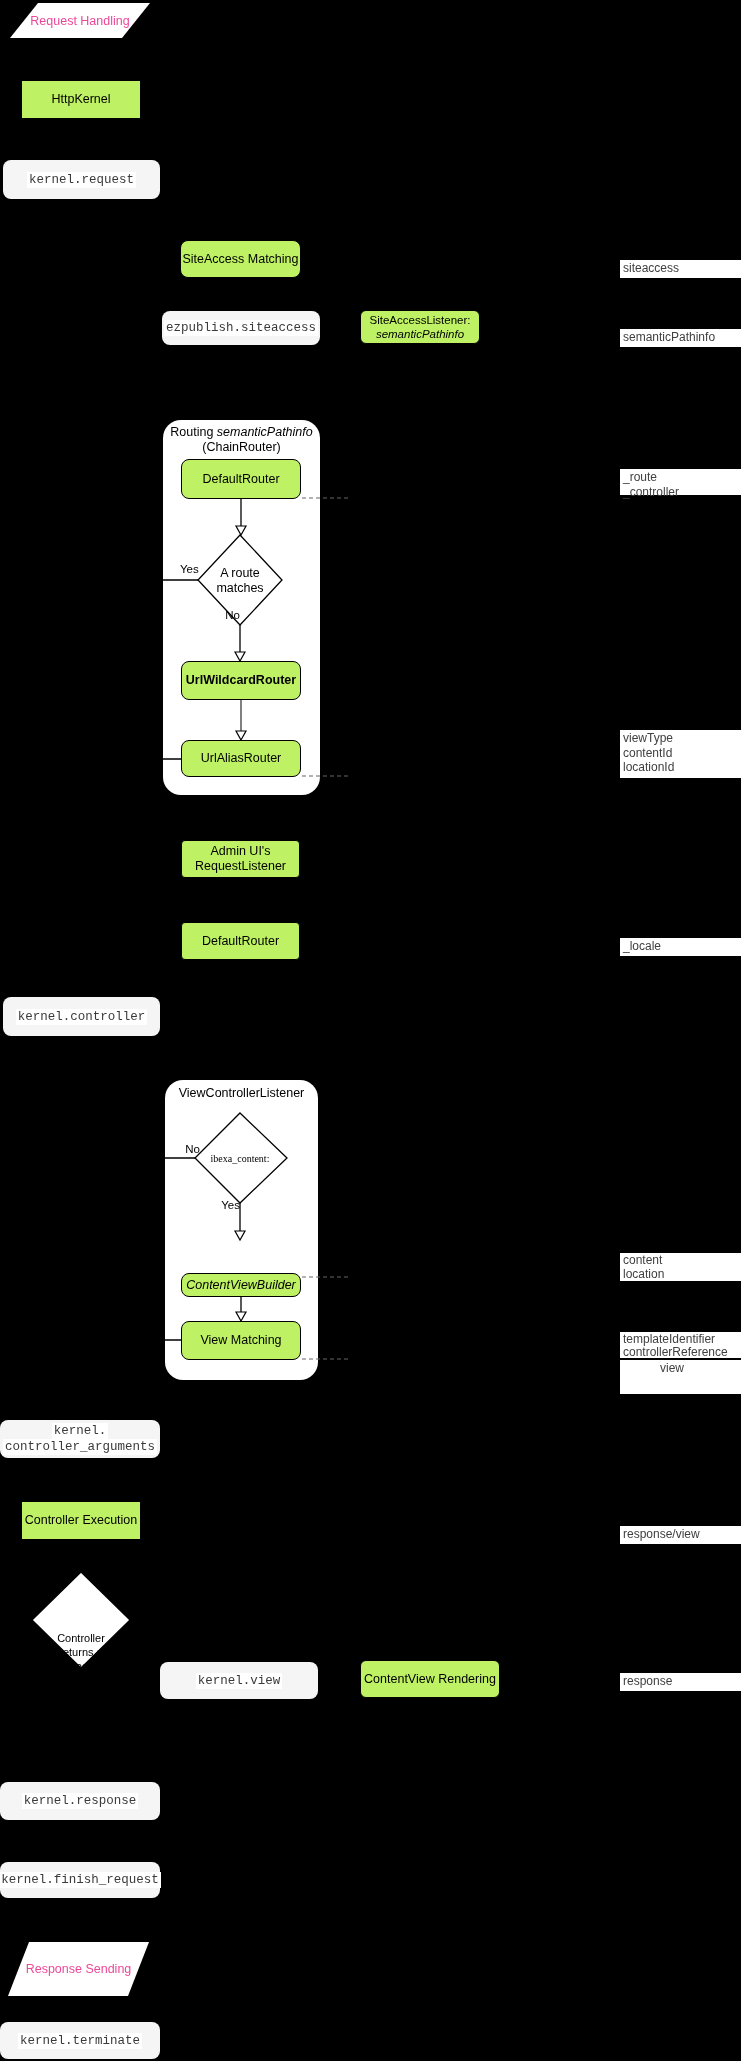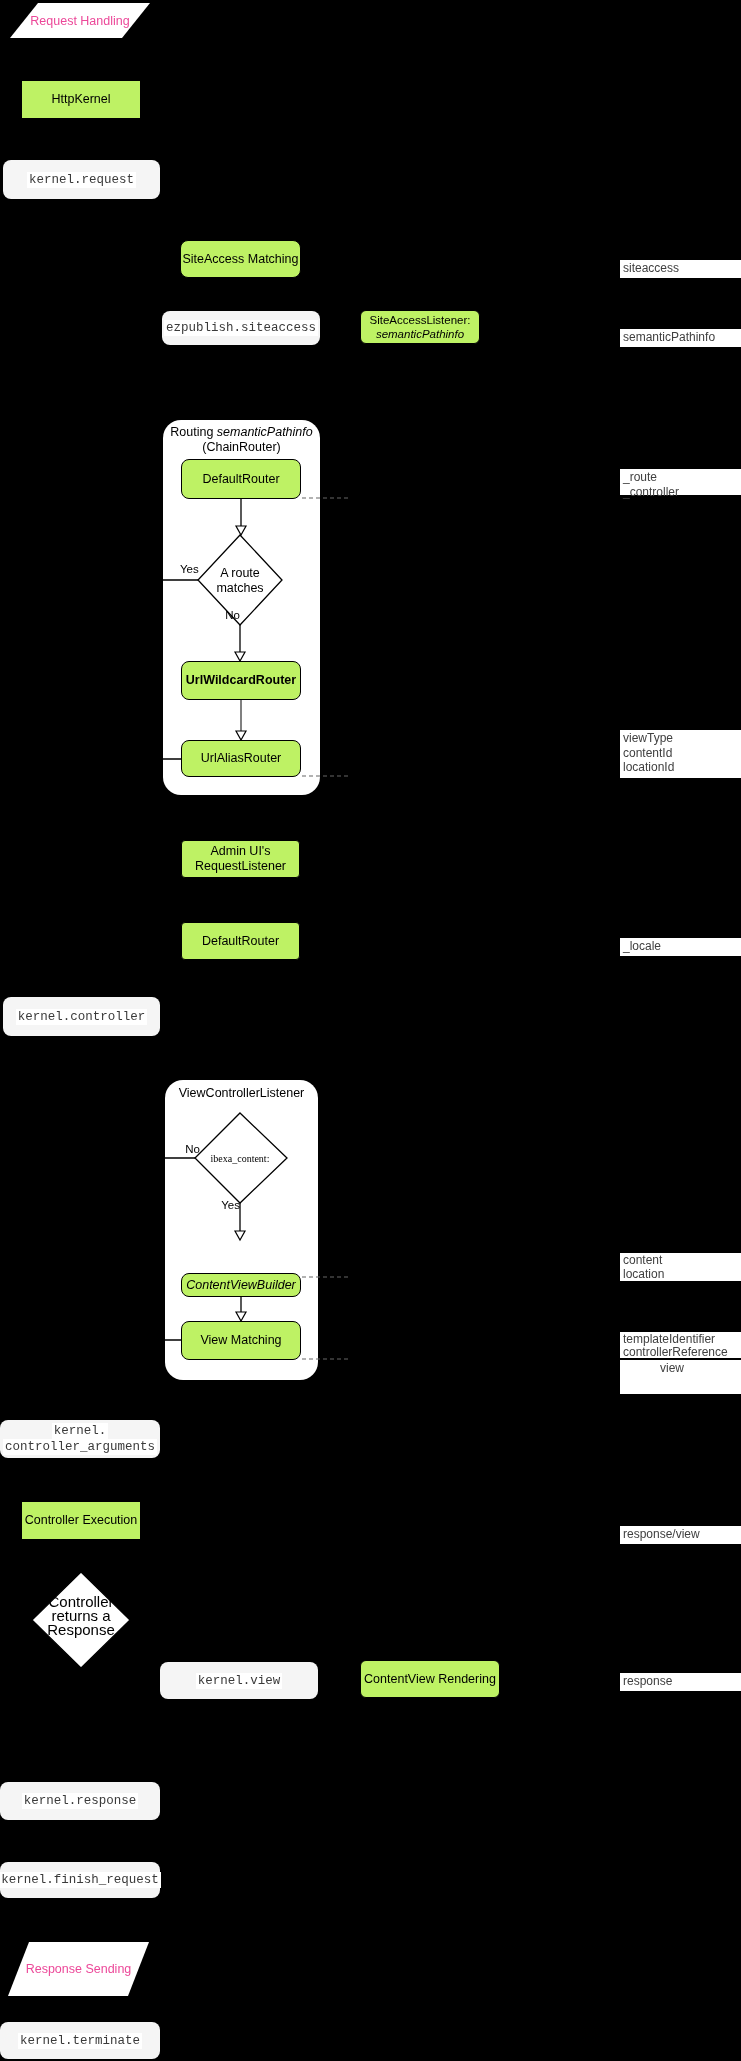--- a/index.html
+++ b/index.html
@@ -142,21 +142,21 @@
 
   <div class="event" style="left:0px;top:1420px;width:160px;height:38px;">
     <span class="hl">kernel.</span>
     <span class="hl">controller_arguments</span>
   </div>
 
   <div class="node r0" style="left:21px;top:1501px;width:120px;height:39px;">
     <span>Controller Execution</span>
   </div>
 
-  <div class="dtext" style="left:31px;top:1595px;width:100px;font-size:15px;line-height:14px;">
+  <div class="dtext" style="left:31px;top:1631px;width:100px;font-size:11px;line-height:14px;">
     <div>Controller</div>
     <div>returns a</div>
     <div>Response</div>
   </div>
 
   <div class="event" style="left:160px;top:1662px;width:158px;height:37px;">
     <span class="hl">kernel.view</span>
   </div>
 
   <div class="node r6" style="left:360px;top:1660px;width:140px;height:38px;">

